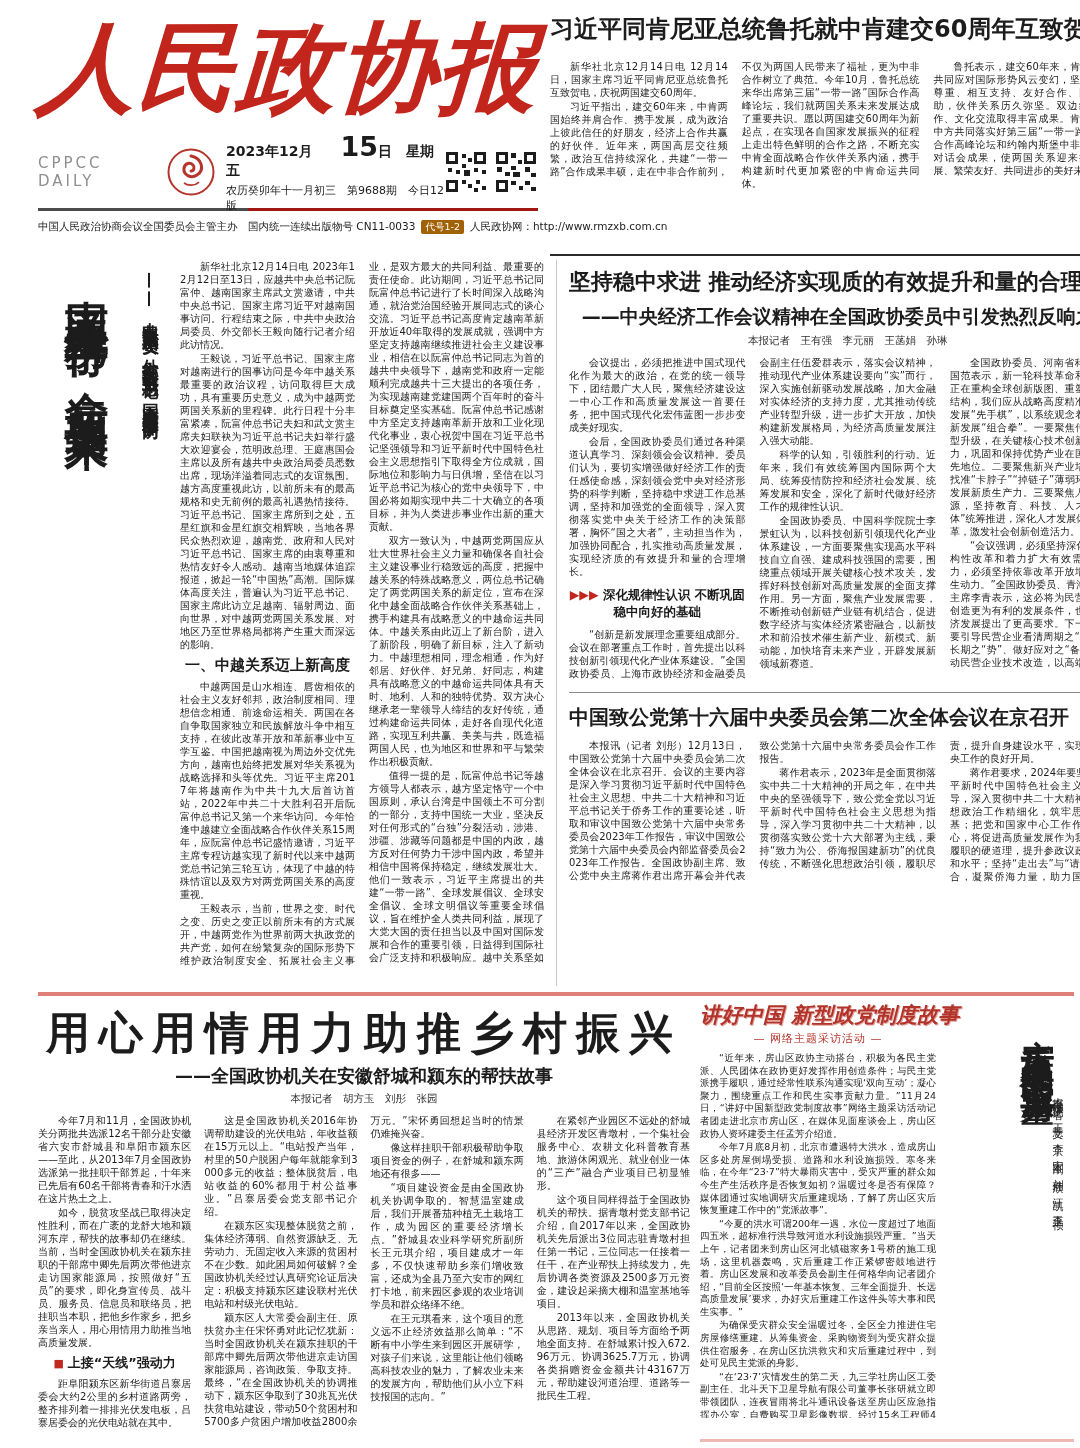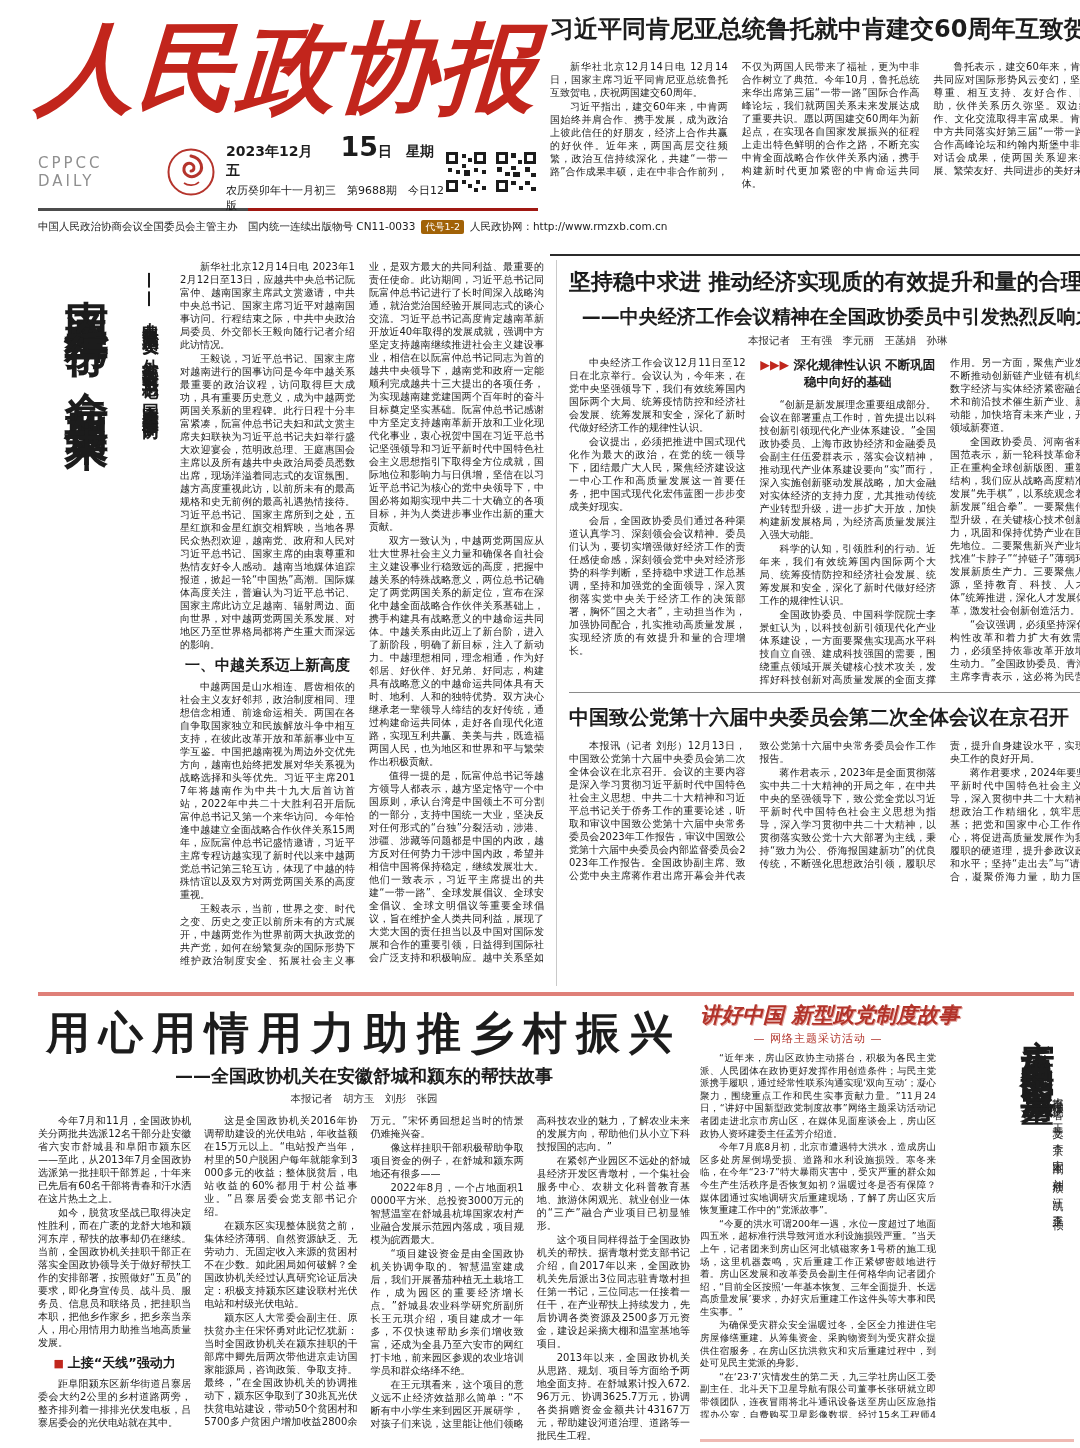--- a/index.html
+++ b/index.html
@@ -180,21 +180,20 @@
           <div class="para">值得一提的是，阮富仲总书记等越方领导人都表示，越方坚定恪守一个中国原则，承认台湾是中国领土不可分割的一部分，支持中国统一大业，坚决反对任何形式的“台独”分裂活动，涉港、涉疆、涉藏等问题都是中国的内政，越方反对任何势力干涉中国内政，希望并相信中国将保持稳定，继续发展壮大。他们一致表示，习近平主席提出的共建“一带一路”、全球发展倡议、全球安全倡议、全球文明倡议等重要全球倡议，旨在维护全人类共同利益，展现了大党大国的责任担当以及中国对国际发展和合作的重要引领，日益得到国际社会广泛支持和积极响应。越中关系坚如磐石，从来像今天这样全面、深刻、友好，不会受到任何外部势力挑拨分化和干扰破坏。这些重要政治承诺深化了双方战略互信，为中越命运共同体奠定了坚实政治基础。</div>
         </div>
     </section>
 
     <div class="right-stack">
       <section class="art-econ">
         <h1>坚持稳中求进 推动经济实现质的有效提升和量的合理增长</h1>
         <div class="econ-sub">——中央经济工作会议精神在全国政协委员中引发热烈反响之二</div>
         <div class="byline">本报记者　王有强　李元丽　王菡娟　孙琳</div>
         <div class="body-txt cols3 econ-body">
-            <div class="para">中央经济工作会议12月11日至12日在北京举行。会议认为，今年来，在党中央坚强领导下，我们有效统筹国内国际两个大局、统筹疫情防控和经济社会发展、统筹发展和安全，深化了新时代做好经济工作的规律性认识。</div>
             <div class="para">会议提出，必须把推进中国式现代化作为最大的政治，在党的统一领导下，团结最广大人民，聚焦经济建设这一中心工作和高质量发展这一首要任务，把中国式现代化宏伟蓝图一步步变成美好现实。</div>
             <div class="para">会后，全国政协委员们通过各种渠道认真学习、深刻领会会议精神。委员们认为，要切实增强做好经济工作的责任感使命感，深刻领会党中央对经济形势的科学判断，坚持稳中求进工作总基调，坚持和加强党的全面领导，深入贯彻落实党中央关于经济工作的决策部署，胸怀“国之大者”，主动担当作为，加强协同配合，扎实推动高质量发展，实现经济质的有效提升和量的合理增长。</div>
             <div class="xhead-red"><span class="mark">▶▶▶ </span>深化规律性认识 不断巩固稳中向好的基础</div>
             <div class="para">“创新是新发展理念重要组成部分。会议在部署重点工作时，首先提出以科技创新引领现代化产业体系建设。”全国政协委员、上海市政协经济和金融委员会副主任伍爱群表示，落实会议精神，推动现代产业体系建设要向“实”而行，深入实施创新驱动发展战略，加大金融对实体经济的支持力度，尤其推动传统产业转型升级，进一步扩大开放，加快构建新发展格局，为经济高质量发展注入强大动能。</div>
             <div class="para">科学的认知，引领胜利的行动。近年来，我们有效统筹国内国际两个大局、统筹疫情防控和经济社会发展、统筹发展和安全，深化了新时代做好经济工作的规律性认识。</div>
             <div class="para">全国政协委员、中国科学院院士李景虹认为，以科技创新引领现代化产业体系建设，一方面要聚焦实现高水平科技自立自强、建成科技强国的需要，围绕重点领域开展关键核心技术攻关，发挥好科技创新对高质量发展的全面支撑作用。另一方面，聚焦产业发展需要，不断推动创新链产业链有机结合，促进数字经济与实体经济紧密融合，以新技术和前沿技术催生新产业、新模式、新动能，加快培育未来产业，开辟发展新领域新赛道。</div>
             <div class="para">全国政协委员、河南省科协主席吕国范表示，新一轮科技革命和产业变革正在重构全球创新版图、重塑全球经济结构，我们应从战略高度精准下好创新发展“先手棋”，以系统观念着力打好创新发展“组合拳”。一要聚焦传统产业转型升级，在关键核心技术创新上持续加力，巩固和保持优势产业在国际上的领先地位。二要聚焦新兴产业培育壮大，找准“卡脖子”“掉链子”薄弱环节，加快发展新质生产力。三要聚焦人才第一资源，坚持教育、科技、人才“三位一体”统筹推进，深化人才发展体制机制改革，激发社会创新创造活力。</div>
             <div class="para">“会议强调，必须坚持深化供给侧结构性改革和着力扩大有效需求协同发力，必须坚持依靠改革开放增强发展内生动力。”全国政协委员、青海省工商联主席李青表示，这必将为民营经济发展创造更为有利的发展条件，也对民营经济发展提出了更高要求。下一步，我们要引导民营企业看清周期之“形”、读懂长期之“势”、做好应对之“备”；加快推动民营企业技术改造，以高端化、智能化、绿色化、服务化为主攻方向，着力突破短板领域，做大做强优势领域。</div>
           </div>
       </section>
@@ -213,28 +212,27 @@
   <div class="red-rule"></div>
 
   <div class="bottom">
 
     <section class="art-rural">
       <h1>用心用情用力助推乡村振兴</h1>
       <div class="rural-sub">——全国政协机关在安徽舒城和颍东的帮扶故事</div>
       <div class="byline">本报记者　胡方玉　刘彤　张园</div>
       <div class="body-txt cols4 rural-body">
           <div class="para">今年7月和11月，全国政协机关分两批共选派12名干部分赴安徽省六安市舒城县和阜阳市颍东区——至此，从2013年7月全国政协选派第一批挂职干部算起，十年来已先后有60名干部将青春和汗水洒在这片热土之上。</div>
-          <div class="para">如今，脱贫攻坚战已取得决定性胜利，而在广袤的龙舒大地和颍河东岸，帮扶的故事却仍在继续。当前，全国政协机关挂职干部正在落实全国政协领导关于做好帮扶工作的安排部署，按照做好“五员”的要求，即化身宣传员、战斗员、服务员、信息员和联络员，把挂职当本职，把他乡作家乡，把乡亲当亲人，用心用情用力助推当地高质量发展。</div>
+          <div class="para">如今，脱贫攻坚战已取得决定性胜利，而在广袤的龙舒大地和颍河东岸，帮扶的故事却仍在继续。当前，当时全国政协机关在颍东挂职的干部席中卿先后两次带他进京走访国家能源局，按照做好“五员”的要求，即化身宣传员、战斗员、服务员、信息员和联络员，把挂职当本职，把他乡作家乡，把乡亲当亲人，用心用情用力助推当地高质量发展。</div>
           <div class="xhead-sq"><span class="mark">■ </span>上接“天线”强动力</div>
           <div class="para">距阜阳颍东区新华街道吕寨居委会大约2公里的乡村道路两旁，整齐排列着一排排光伏发电板，吕寨居委会的光伏电站就在其中。</div>
           <div class="para">这是全国政协机关2016年协调帮助建设的光伏电站，年收益额在15万元以上。“电站投产当年，村里的50户脱困户每年就能拿到3000多元的收益；整体脱贫后，电站收益的60%都用于村公益事业。”吕寨居委会党支部书记介绍。</div>
           <div class="para">在颍东区实现整体脱贫之前，集体经济薄弱、自然资源缺乏、无劳动力、无固定收入来源的贫困村不在少数。如此困局如何破解？全国政协机关经过认真研究论证后决定：积极支持颍东区建设联村光伏电站和村级光伏电站。</div>
           <div class="para">颍东区人大常委会副主任、原扶贫办主任宋怀勇对此记忆犹新：当时全国政协机关在颍东挂职的干部席中卿先后两次带他进京走访国家能源局，咨询政策、争取支持。最终，“在全国政协机关的协调推动下，颍东区争取到了30兆瓦光伏扶贫电站建设，带动50个贫困村和5700多户贫困户增加收益2800余万元。”宋怀勇回想起当时的情景仍难掩兴奋。</div>
           <div class="para">像这样挂职干部积极帮助争取项目资金的例子，在舒城和颍东两地还有很多——</div>
-          <div class="para">2022年8月，一个占地面积10000平方米、总投资3000万元的智慧温室在舒城县杭埠国家农村产业融合发展示范园内落成，项目规模为皖西最大。</div>
           <div class="para">“项目建设资金是由全国政协机关协调争取的。智慧温室建成后，我们开展番茄种植无土栽培工作，成为园区的重要经济增长点。”舒城县农业科学研究所副所长王元琪介绍，项目建成才一年多，不仅快速帮助乡亲们增收致富，还成为全县乃至六安市的网红打卡地，前来园区参观的农业培训学员和群众络绎不绝。</div>
           <div class="para">在王元琪看来，这个项目的意义远不止经济效益那么简单：“不断有中小学生来到园区开展研学，对孩子们来说，这里能让他们领略高科技农业的魅力，了解农业未来的发展方向，帮助他们从小立下科技报国的志向。”</div>
           <div class="para">在紧邻产业园区不远处的舒城县经济开发区青墩村，一个集社会服务中心、农耕文化科普教育基地、旅游休闲观光、就业创业一体的“三产”融合产业项目已初显雏形。</div>
           <div class="para">这个项目同样得益于全国政协机关的帮扶。据青墩村党支部书记介绍，自2017年以来，全国政协机关先后派出3位同志驻青墩村担任第一书记，三位同志一任接着一任干，在产业帮扶上持续发力，先后协调各类资源及2500多万元资金，建设起采摘大棚和温室基地等项目。</div>
           <div class="para">2013年以来，全国政协机关从思路、规划、项目等方面给予两地全面支持。在舒城累计投入672.96万元、协调3625.7万元，协调各类捐赠资金金额共计43167万元，帮助建设河道治理、道路等一批民生工程。</div>
         </div>
     </section>
 
     <div class="bottom-right">
       <section class="art-disaster">

